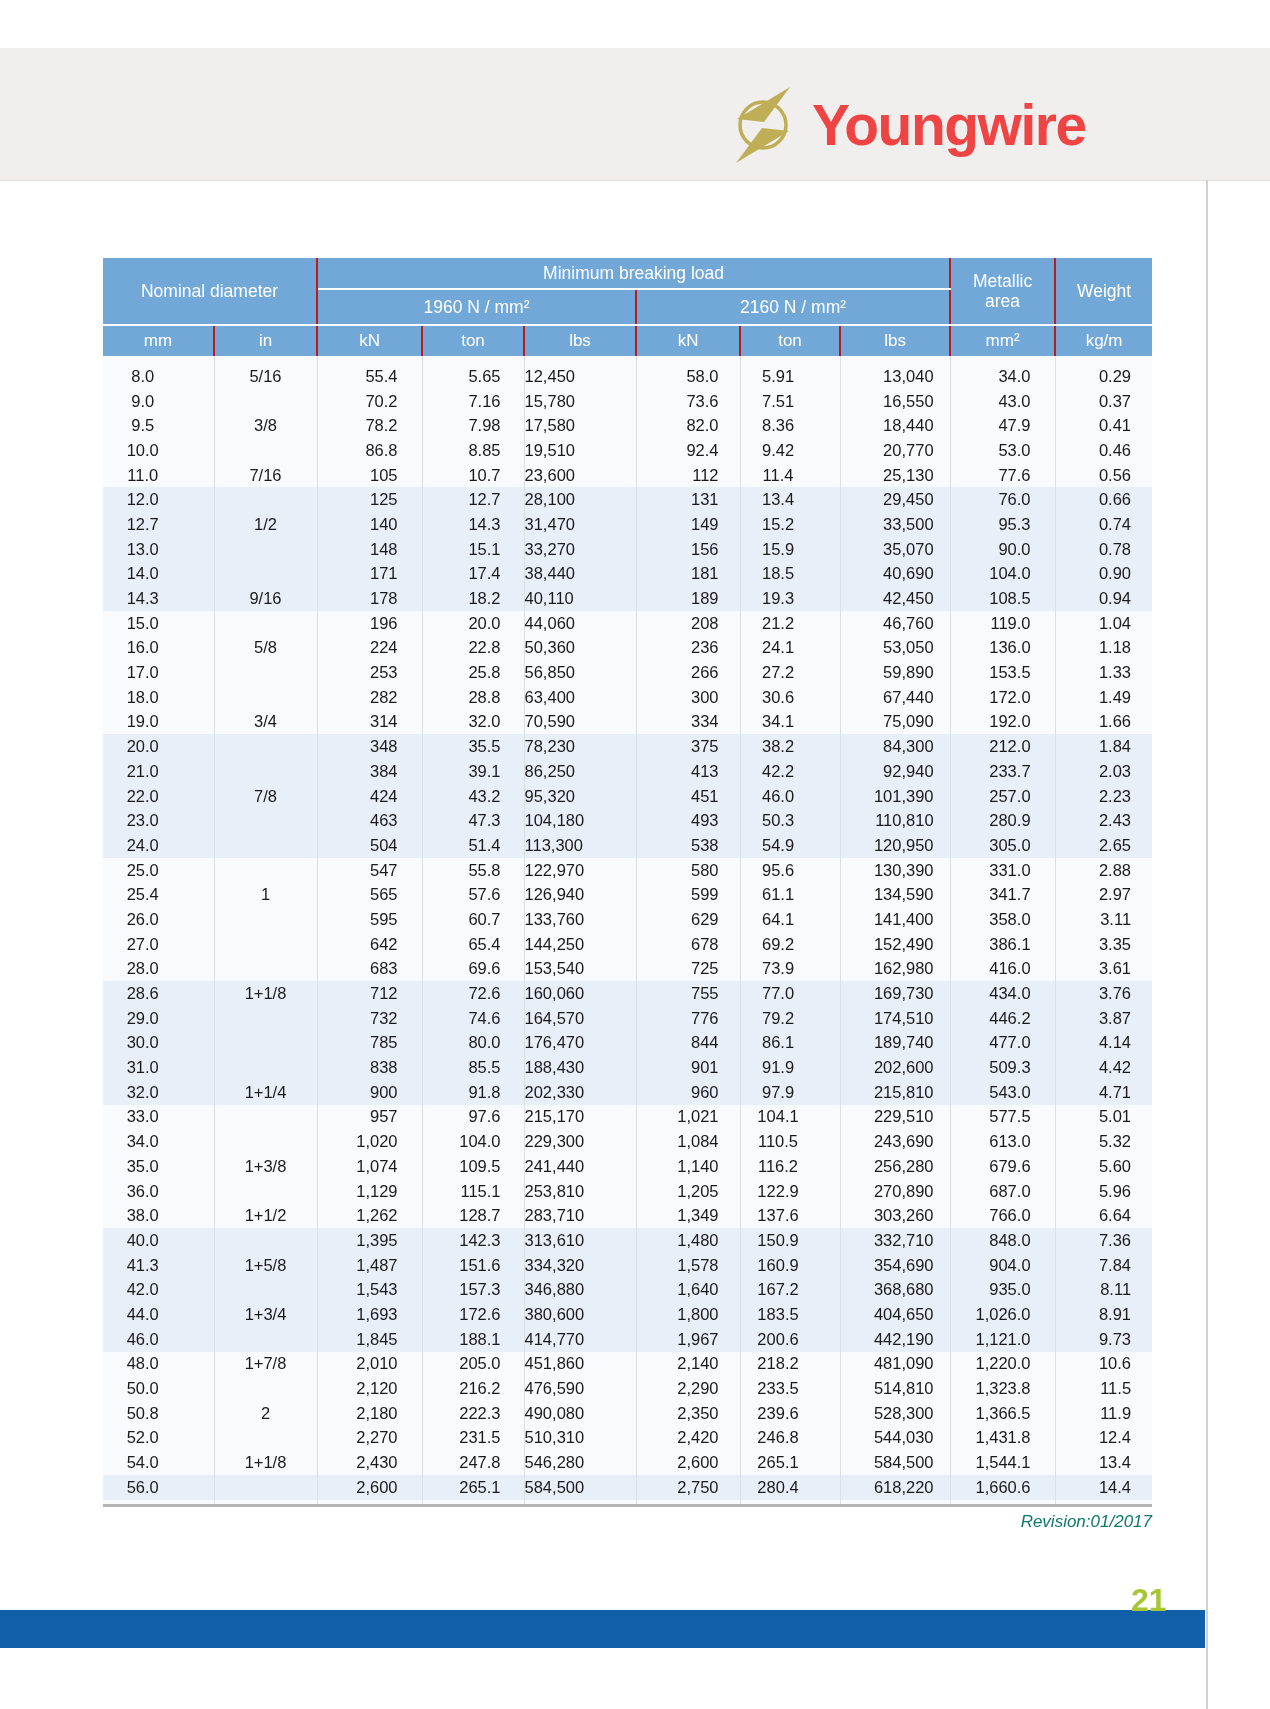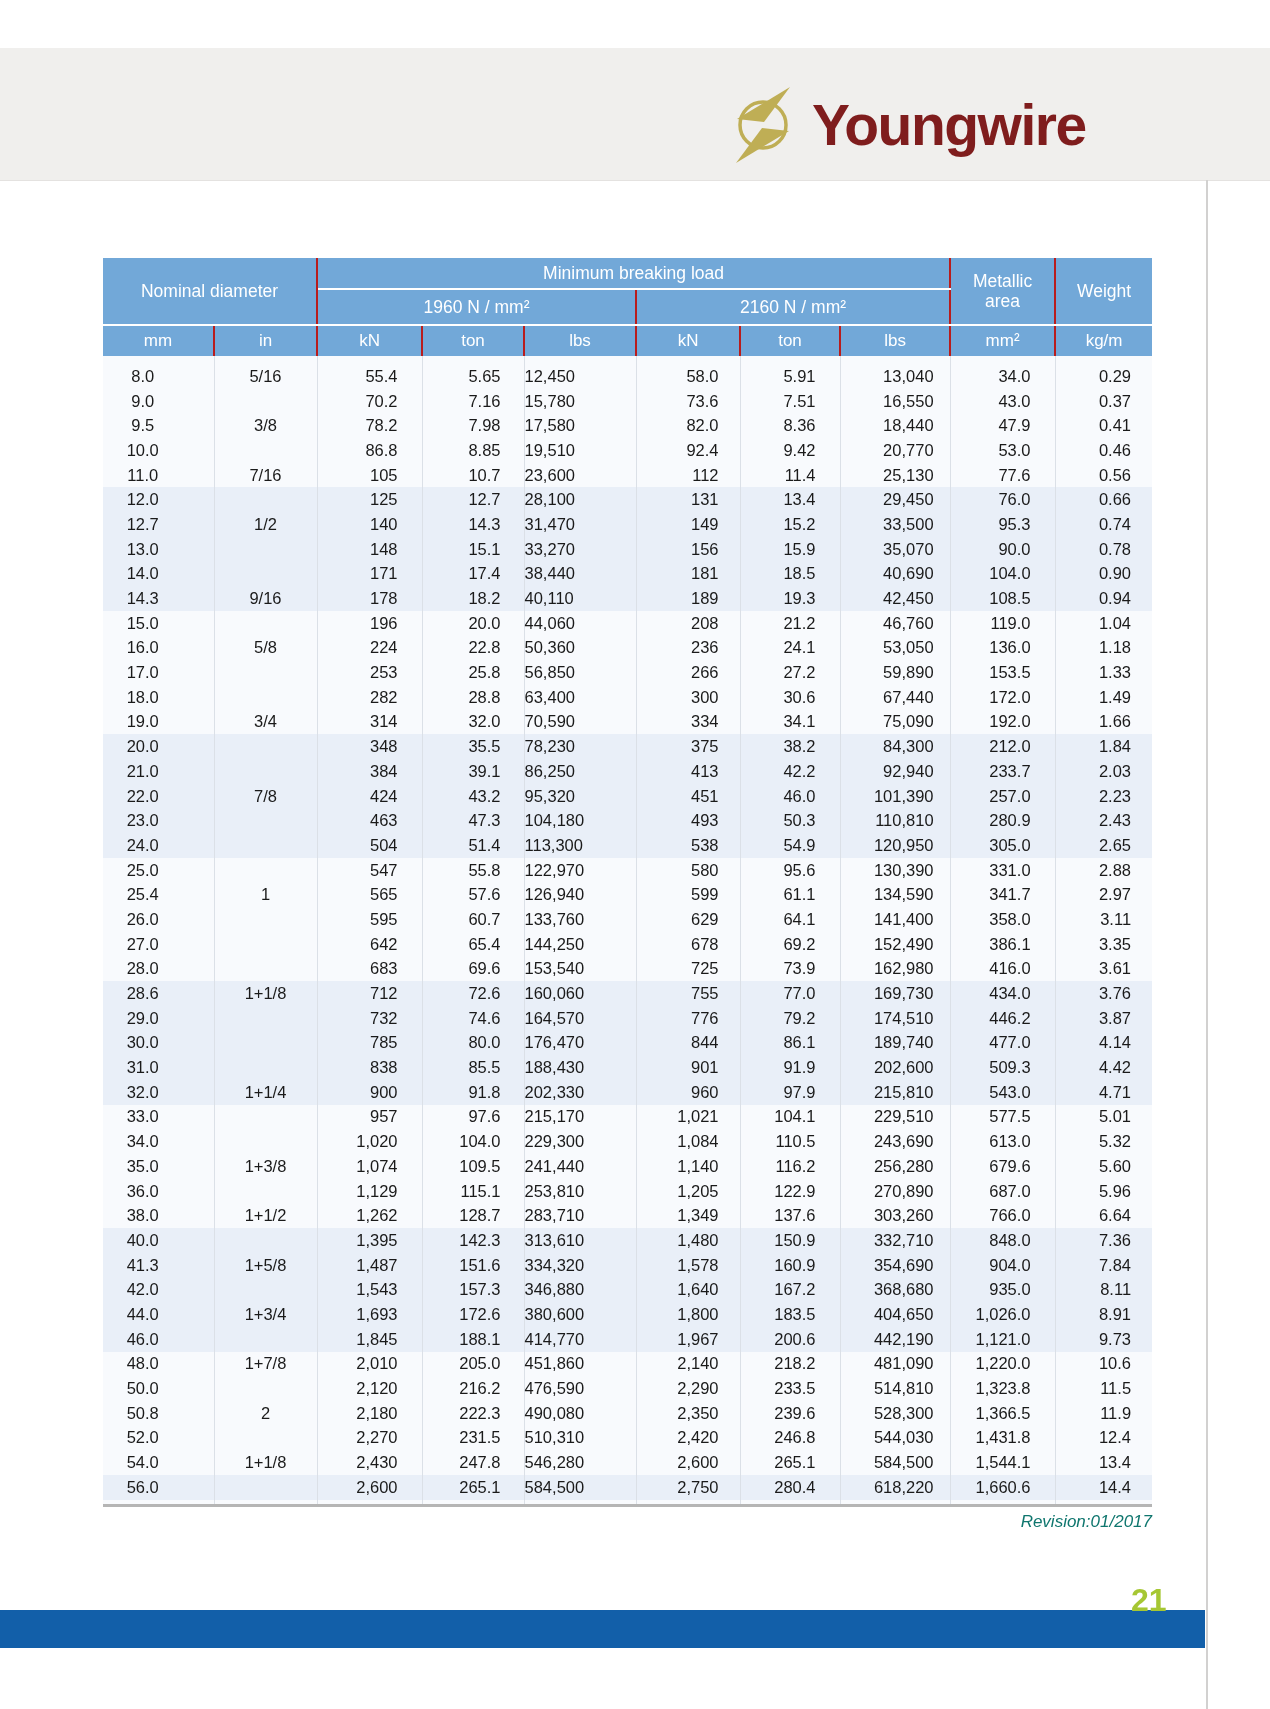--- a/index.html
+++ b/index.html
@@ -3,21 +3,21 @@
 <meta charset="utf-8">
 <style>
   html,body{margin:0;padding:0;}
   body{font-family:"Liberation Sans",sans-serif;background:#fff;}
   .sheet{position:relative;width:1270px;height:1709px;background:#ffffff;overflow:hidden;}
 
   .band-top{position:absolute;left:0;top:48px;width:1270px;height:132px;background:#f0efed;border-bottom:1px solid #e4e2e0;}
 
   .logo{position:absolute;left:726px;top:86px;height:78px;display:flex;align-items:center;}
   .logo svg{width:74px;height:78px;display:block;}
-  .logo-text{font-size:57px;font-weight:bold;color:#7f1d1d;letter-spacing:-1.5px;margin-left:12px;line-height:1;}
+  .logo-text{font-size:57px;font-weight:bold;color:#ef4444;letter-spacing:-1.5px;margin-left:12px;line-height:1;}
 
   table.spec-table{position:absolute;left:103px;top:258px;width:1049px;border-collapse:collapse;table-layout:fixed;border-bottom:3px solid #b5b5b5;}
   .spec-table col.w0{width:111px}.spec-table col.w1{width:103px}.spec-table col.w2{width:105px}
   .spec-table col.w3{width:102px}.spec-table col.w4{width:112px}.spec-table col.w5{width:104px}
   .spec-table col.w6{width:100px}.spec-table col.w7{width:110px}.spec-table col.w8{width:105px}
   .spec-table col.w9{width:97px}
 
   thead th{background:#72a8d8;color:#ffffff;font-weight:normal;font-size:17.5px;
            border-right:2px solid #b91c1c;border-bottom:2px solid #ffffff;
            text-align:center;vertical-align:middle;padding:0 4px;line-height:1.15;}
@@ -31,21 +31,21 @@
   tbody td.c9{border-right:none;}
   tbody tr.band td{background:#e9eff8;}
   tbody tr.spacer td{font-size:0;line-height:0;height:auto;}
 
   tbody td.c0{text-align:center;padding-right:31px;}
   tbody td.c1{text-align:center;}
   tbody td.c2{text-align:right;padding-right:24px;}
   tbody td.c3{text-align:right;padding-right:23px;}
   tbody td.c4{text-align:left;padding-right:16px;}
   tbody td.c5{text-align:right;padding-right:21px;}
-  tbody td.c6{text-align:right;padding-right:24px;}
+  tbody td.c6{text-align:center;padding-right:24px;}
   tbody td.c7{text-align:right;padding-right:16px;}
   tbody td.c8{text-align:right;padding-right:24px;}
   tbody td.c9{text-align:right;padding-right:21px;}
 
   .revision{position:absolute;top:1512px;left:103px;width:1049px;text-align:right;
             font-style:italic;font-size:17px;color:#0f766e;}
   .footer-bar{position:absolute;left:0;top:1610px;width:1205px;height:38px;background:#125fa9;}
   .page-number{position:absolute;left:1131px;top:1584px;font-size:32px;font-weight:bold;color:#a6c733;line-height:1;}
   .page-edge{position:absolute;left:1206px;top:180px;width:2px;height:1529px;background:#d2d1d0;}
 </style>

